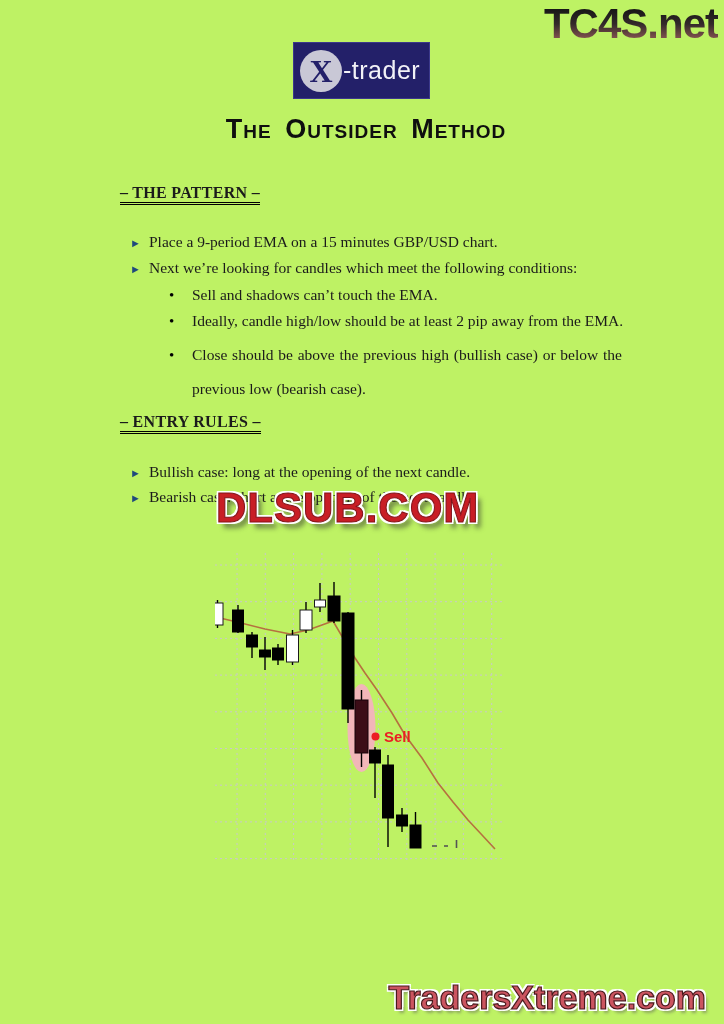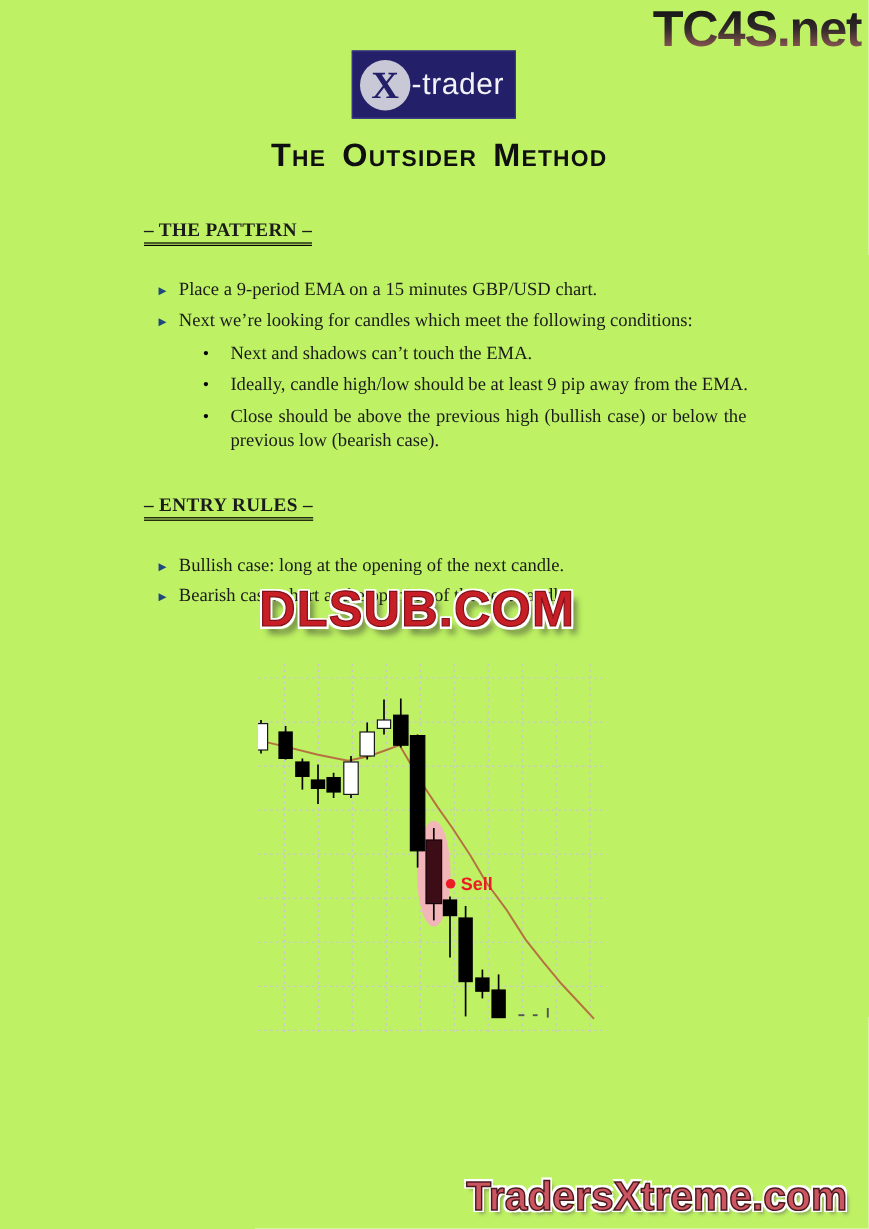--- a/index.html
+++ b/index.html
@@ -31,21 +31,21 @@
   .sec-head .dbl{border-bottom:3px double #000;padding-bottom:1px;margin-left:20px;}
 
   
   .brow{position:absolute;left:130px;display:flex;align-items:baseline;
         font-size:15.5px;white-space:nowrap;}
   .arr{color:#1f497d;font-size:11px;width:19px;flex:none;}
 
   
   .srow{position:absolute;left:169px;display:flex;align-items:baseline;font-size:15.5px;white-space:nowrap;}
   .dot{width:23px;flex:none;font-size:15px;color:#000;}
-  .srow.wide .stxt{width:430px;text-align:justify;white-space:normal;line-height:20px;}
+  .srow.wide .stxt{width:430px;text-align:justify;white-space:normal;line-height:34px;}
 
   
   .dlsub{position:absolute;left:216px;top:484px;z-index:6;
          font-family:"Liberation Sans",sans-serif;font-weight:900;font-size:42px;letter-spacing:1px;
          color:#c81e25;-webkit-text-stroke:1px #80121a;
          text-shadow:-2px -2px 0 #fff,2px -2px 0 #fff,-2px 2px 0 #fff,2px 2px 0 #fff,
                      0 -2px 0 #fff,0 2px 0 #fff,-2px 0 0 #fff,2px 0 0 #fff,
                      5px 6px 5px rgba(40,40,40,.55);}
 
   
@@ -82,25 +82,25 @@
     <span class="arr">►</span>
     <span class="btxt">Place a 9-period EMA on a 15 minutes GBP/USD chart.</span>
   </div>
   <div class="brow" style="top:259px">
     <span class="arr">►</span>
     <span class="btxt">Next we’re looking for candles which meet the following conditions:</span>
   </div>
 
   <div class="srow" style="top:286px">
     <span class="dot">•</span>
-    <span class="stxt">Next and shadows can’t touch the EMA.</span>
+    <span class="stxt">Sell and shadows can’t touch the EMA.</span>
   </div>
   <div class="srow" style="top:312px">
     <span class="dot">•</span>
-    <span class="stxt">Ideally, candle high/low should be at least 9 pip away from the EMA.</span>
+    <span class="stxt">Ideally, candle high/low should be at least 2 pip away from the EMA.</span>
   </div>
   <div class="srow wide" style="top:338px">
     <span class="dot">•</span>
     <span class="stxt">Close should be above the previous high (bullish case) or below the previous low (bearish case).</span>
   </div>
 
   <div class="sec-head" style="top:413px">
     <span class="dbl">– ENTRY RULES –</span>
   </div>
 

